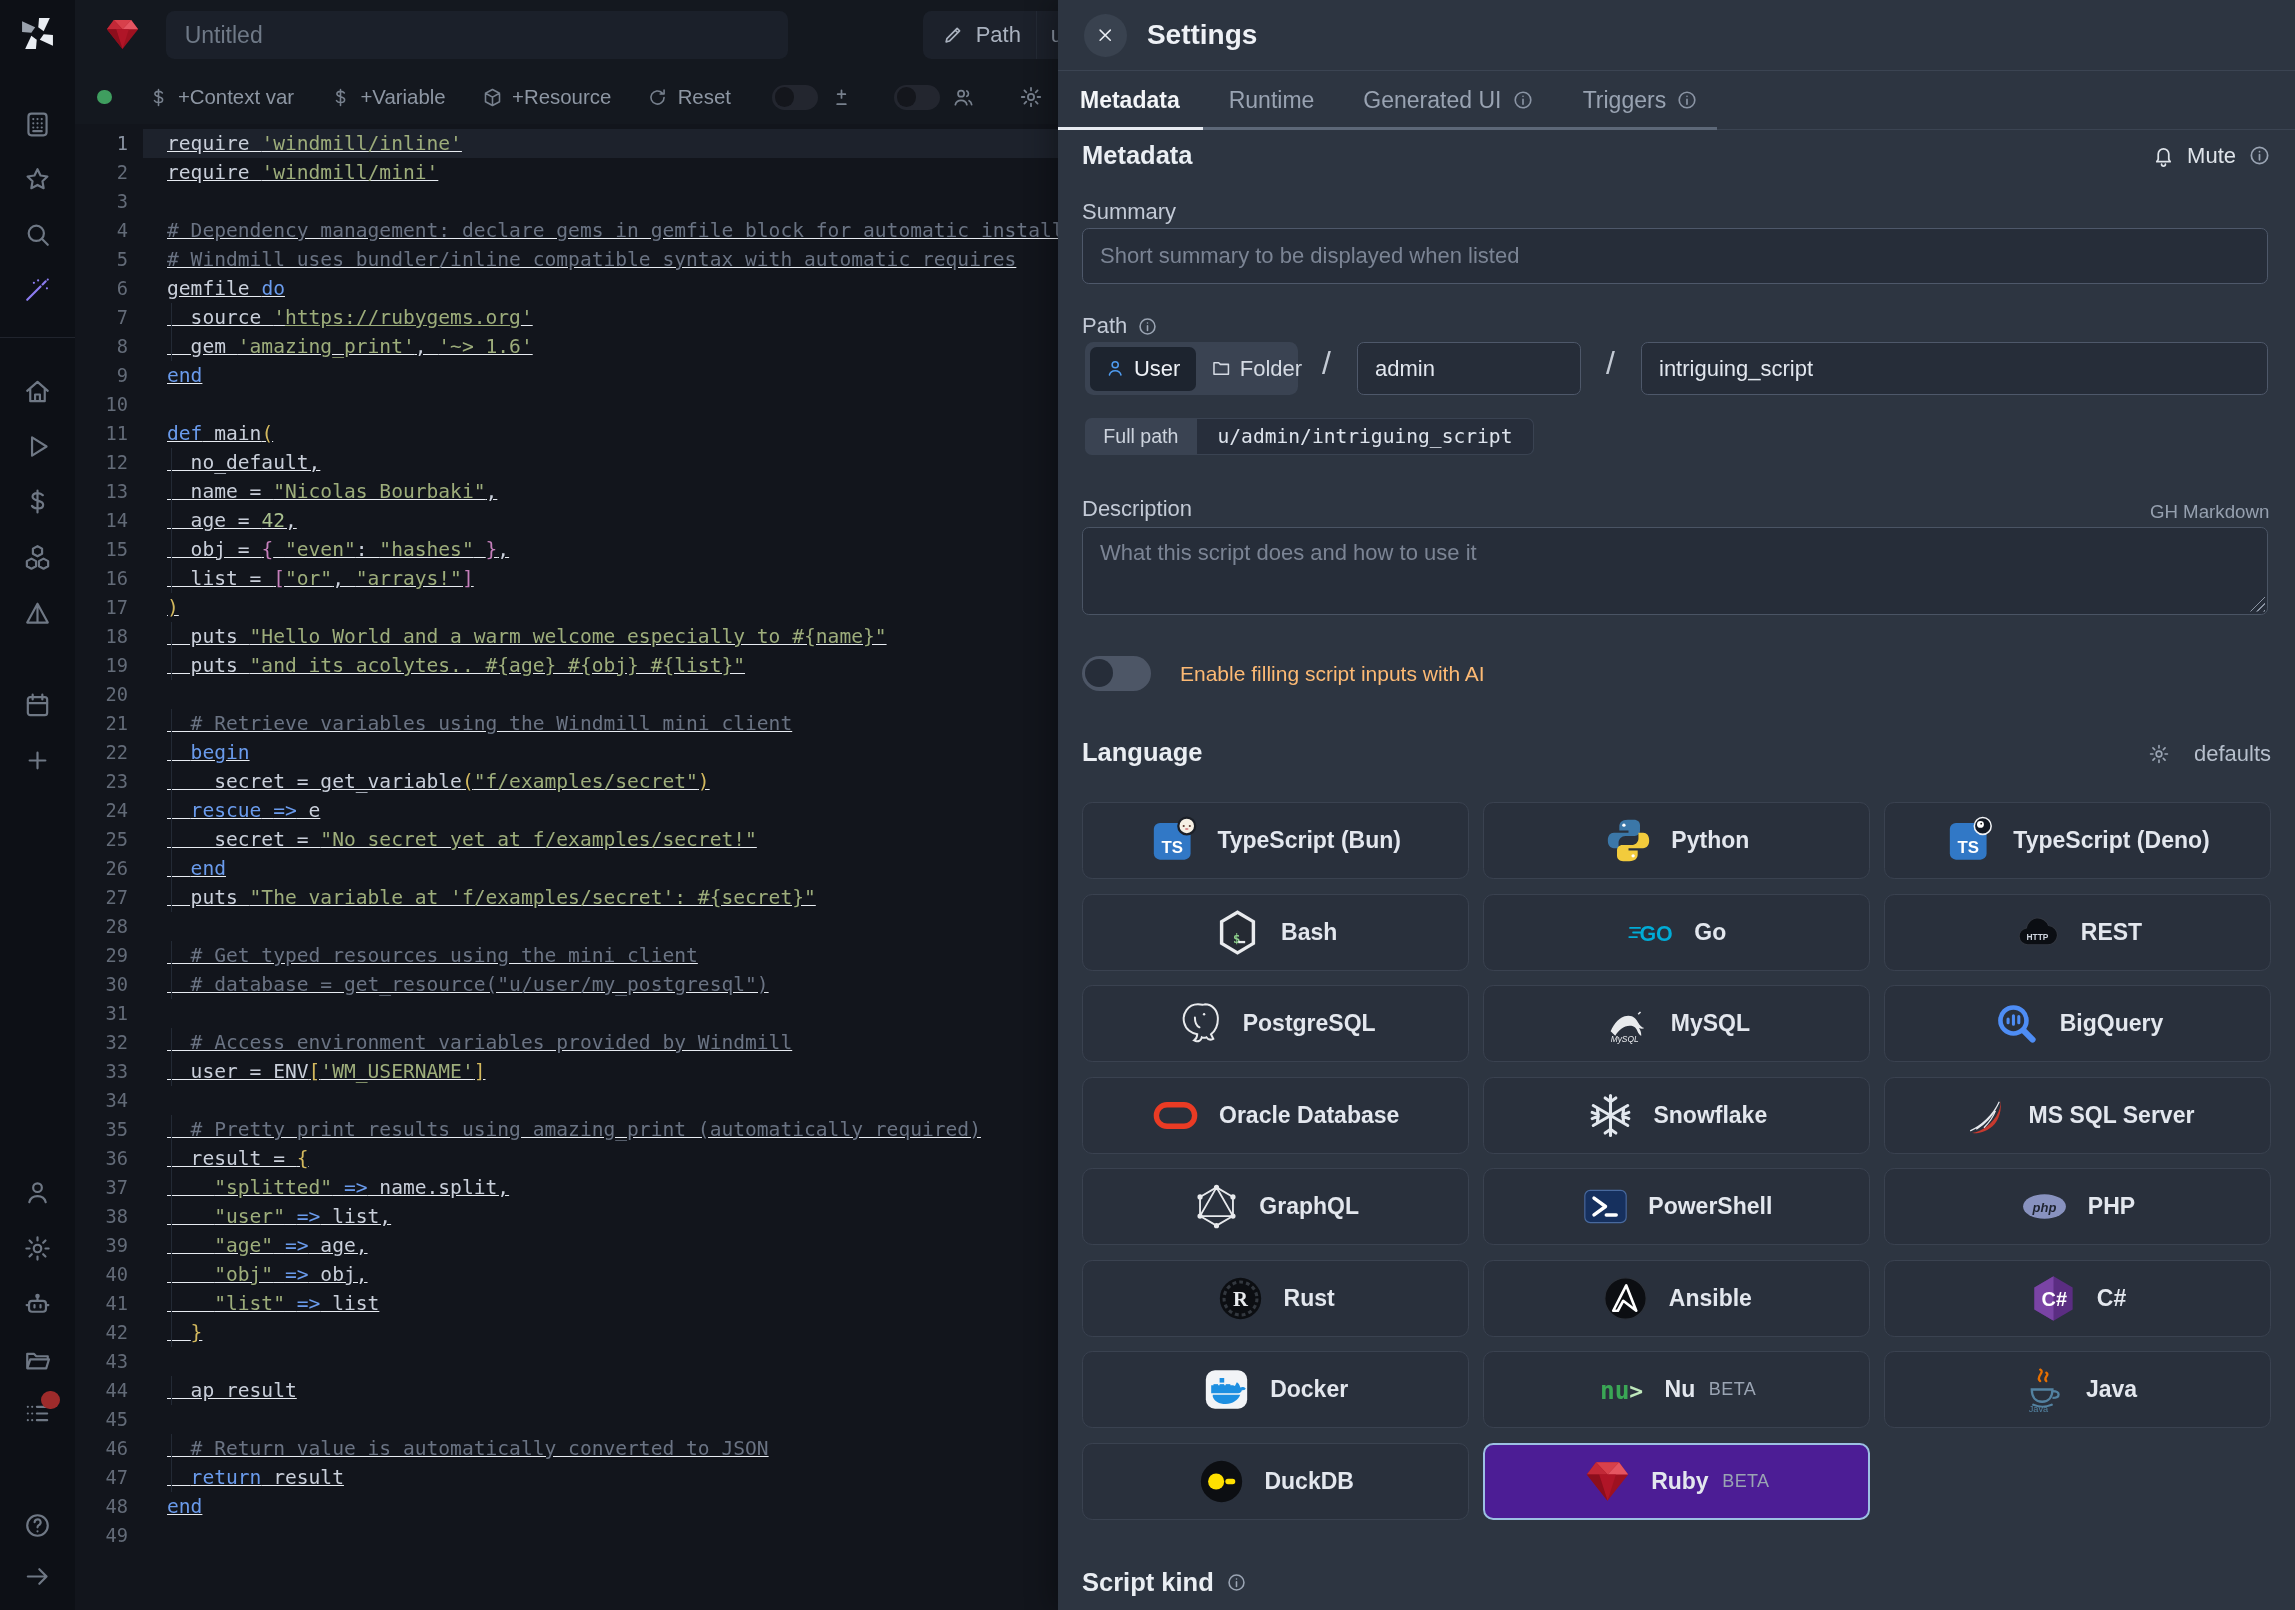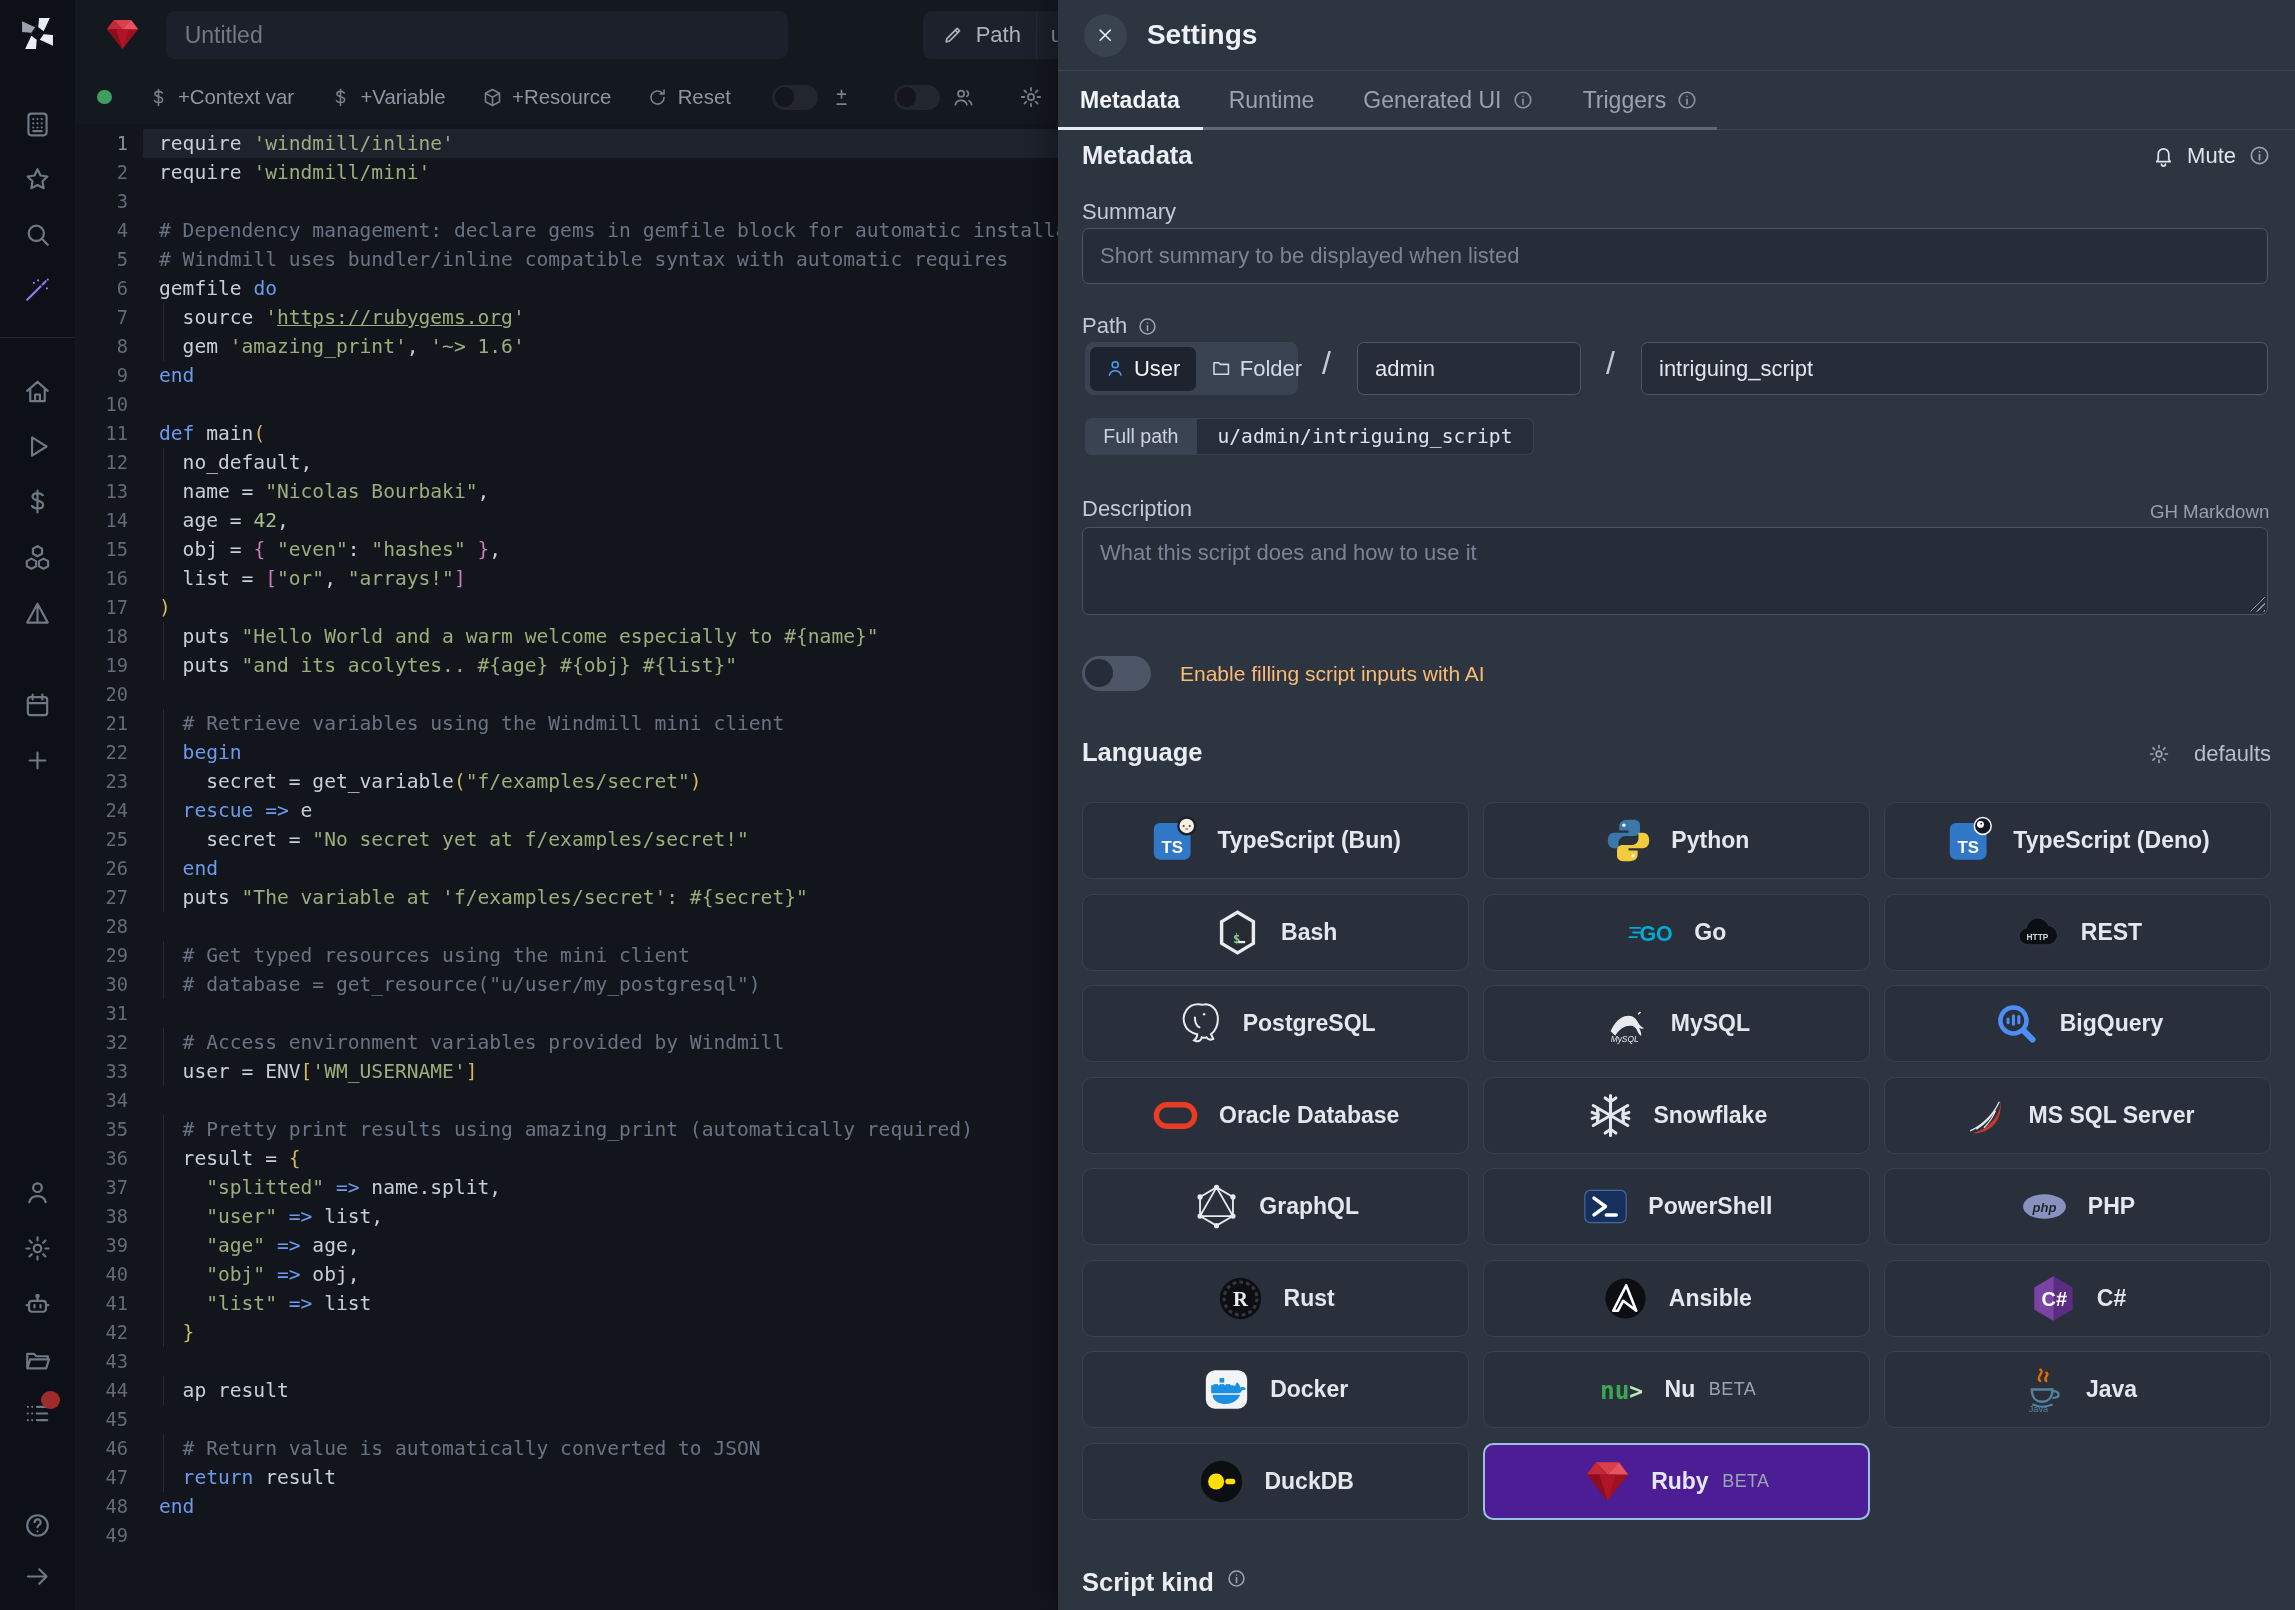--- a/index.html
+++ b/index.html
@@ -38,21 +38,21 @@
   .tb-glyph{margin-left:12px;display:flex;align-items:center;}
   .tb-glyph svg{width:23px;height:23px;color:#78818e;}
   #tb-gear{margin-left:44px;}#tb-gear svg{width:24px;height:24px;color:#78818e;}
   
   #editor{position:absolute;left:0;top:124px;width:100%;bottom:0;background:#12151c;
       font-family:"DejaVu Sans Mono","Liberation Mono",monospace;overflow:hidden;padding-top:5.1px;}
   .row{display:flex;height:29px;line-height:29px;position:relative;}
   .row.active{background:linear-gradient(to right,transparent 68px,#1d222c 68px);}
   .ln{width:53px;text-align:right;color:#636b78;font-size:18.7px;flex:none;}
   .row.active .ln{color:#8a93a2;}
-  .code{margin-left:31px;font-size:19.6px;white-space:pre;position:relative;}
+  .code{margin-left:39px;font-size:19.6px;white-space:pre;position:relative;text-decoration:underline;}
   .row.gi .code::before{content:'';position:absolute;left:4.3px;top:0;bottom:0;width:0.9px;background:#232a35;}
   .tk-t{color:#c9cfda}.tk-s{color:#9dad7b}.tk-c{color:#6a7383}.tk-k{color:#6a9bec}
   .tk-n{color:#a8bf8e}.tk-y{color:#d3b95e}.tk-p{color:#c57fbb}.tk-o{color:#6a9bec}
   .tk-u{color:#9dad7b;text-decoration:underline}
   
   #panel{position:absolute;left:1058px;top:0;width:1237px;height:100%;background:#2d3541;z-index:10;
       box-shadow:-8.5px 0 25.5px rgba(0,0,0,.3);}
   #p-head{position:absolute;left:0;top:0;width:100%;height:70px;border-bottom:0.9px solid #3b4452;
       display:flex;align-items:center;}
   #close-btn{width:43px;height:43px;border-radius:50%;background:#39424f;border:none;margin-left:25.5px;
@@ -114,21 +114,21 @@
   #defaults svg{width:22px;height:22px;color:#9aa4b3;}
   #lang-grid{position:absolute;left:0;top:673px;right:0;display:grid;
       grid-template-columns:repeat(3,1fr);gap:14.5px;}
   .lang-card{height:77px;background:#29303c;border:1.7px solid #3a4250;border-radius:10.2px;
       display:flex;align-items:center;justify-content:center;gap:18.7px;box-sizing:border-box;}
   .lang-card.sel{border:2.6px solid #9cc0e2;background:#4c1d95;}
   .lang-card .lic{width:49px;height:49px;flex:none;display:flex;align-items:center;justify-content:center;}
   .lang-card .lic svg{width:49px;height:49px;}
   .lang-card .lname{font-size:23px;font-weight:600;color:#e3e7ee;white-space:nowrap;}
   .lang-card .lbeta{font-size:18px;color:#9aa4b3;margin-left:-5.1px;letter-spacing:0.4px;}
-  #kind-row{position:absolute;left:0;top:1439px;display:flex;gap:12px;}
+  #kind-row{position:absolute;left:0;top:1439px;display:flex;align-items:center;gap:12px;}
   #kind-row svg{width:21px;height:21px;color:#9aa4b3;}
 </style>
 </head>
 <body>
 
 <div id="stage">
 
   <aside id="sidebar">
     <div id="logo">
       <svg viewBox="0 0 48 48">

